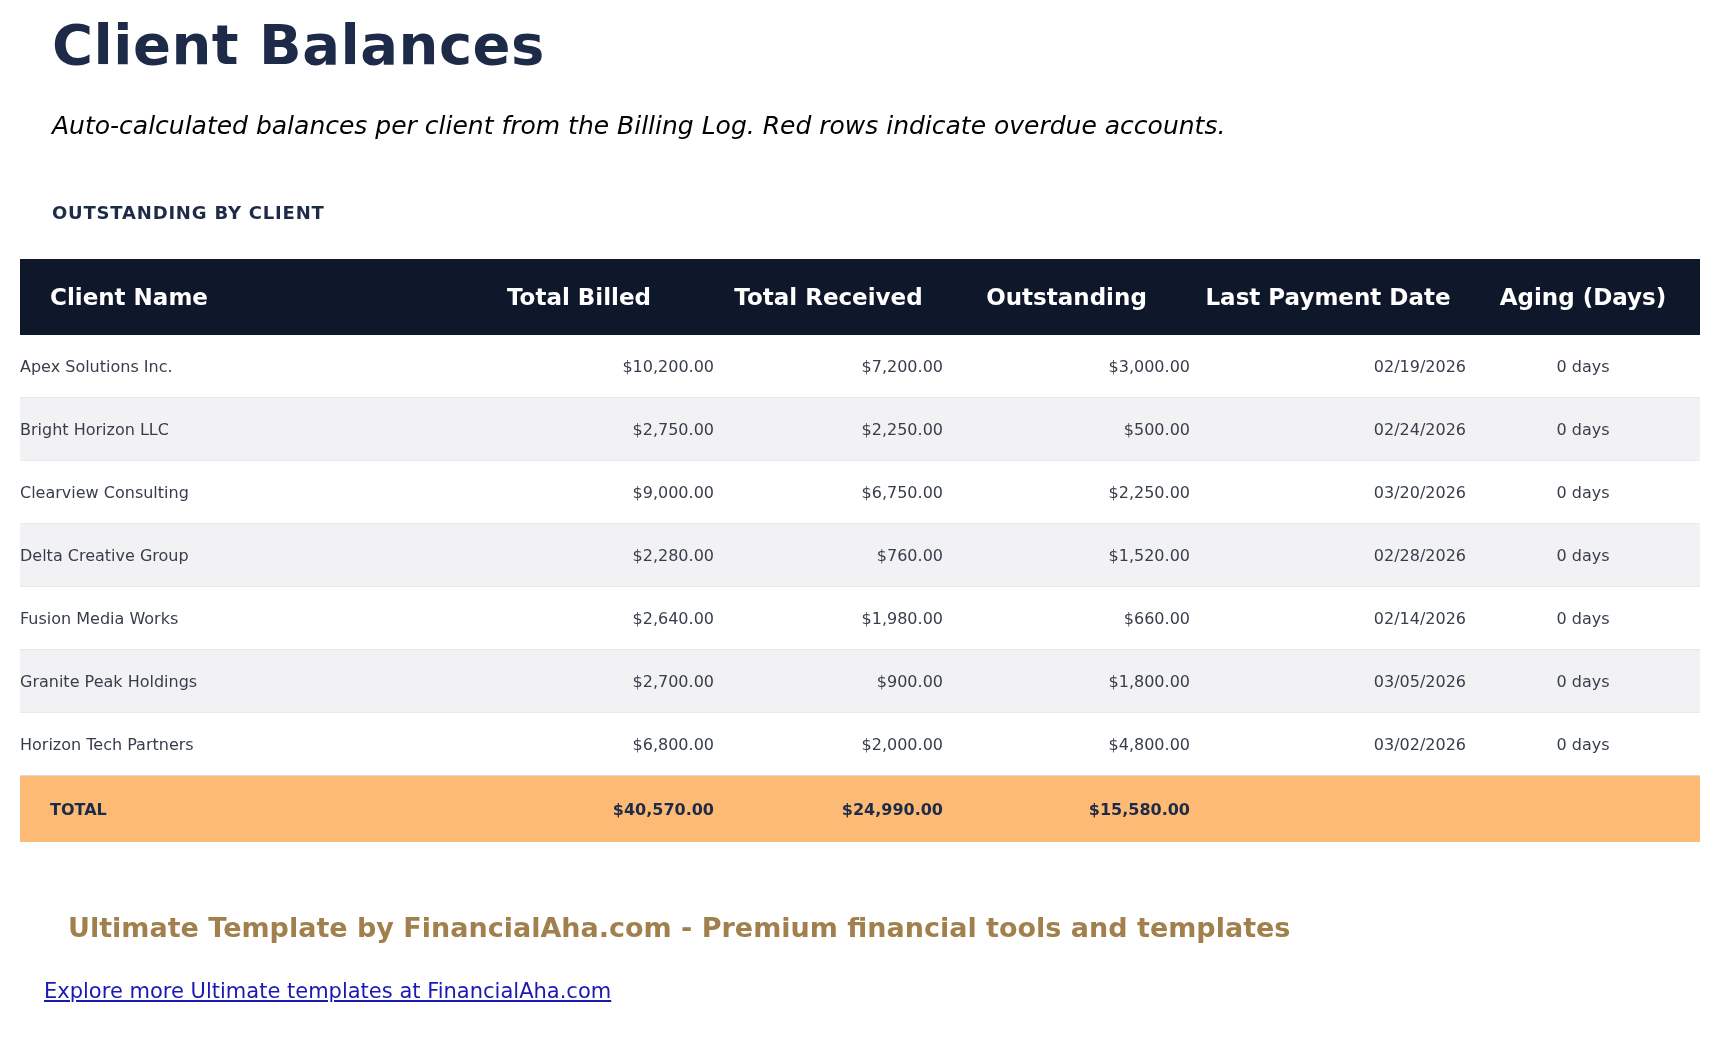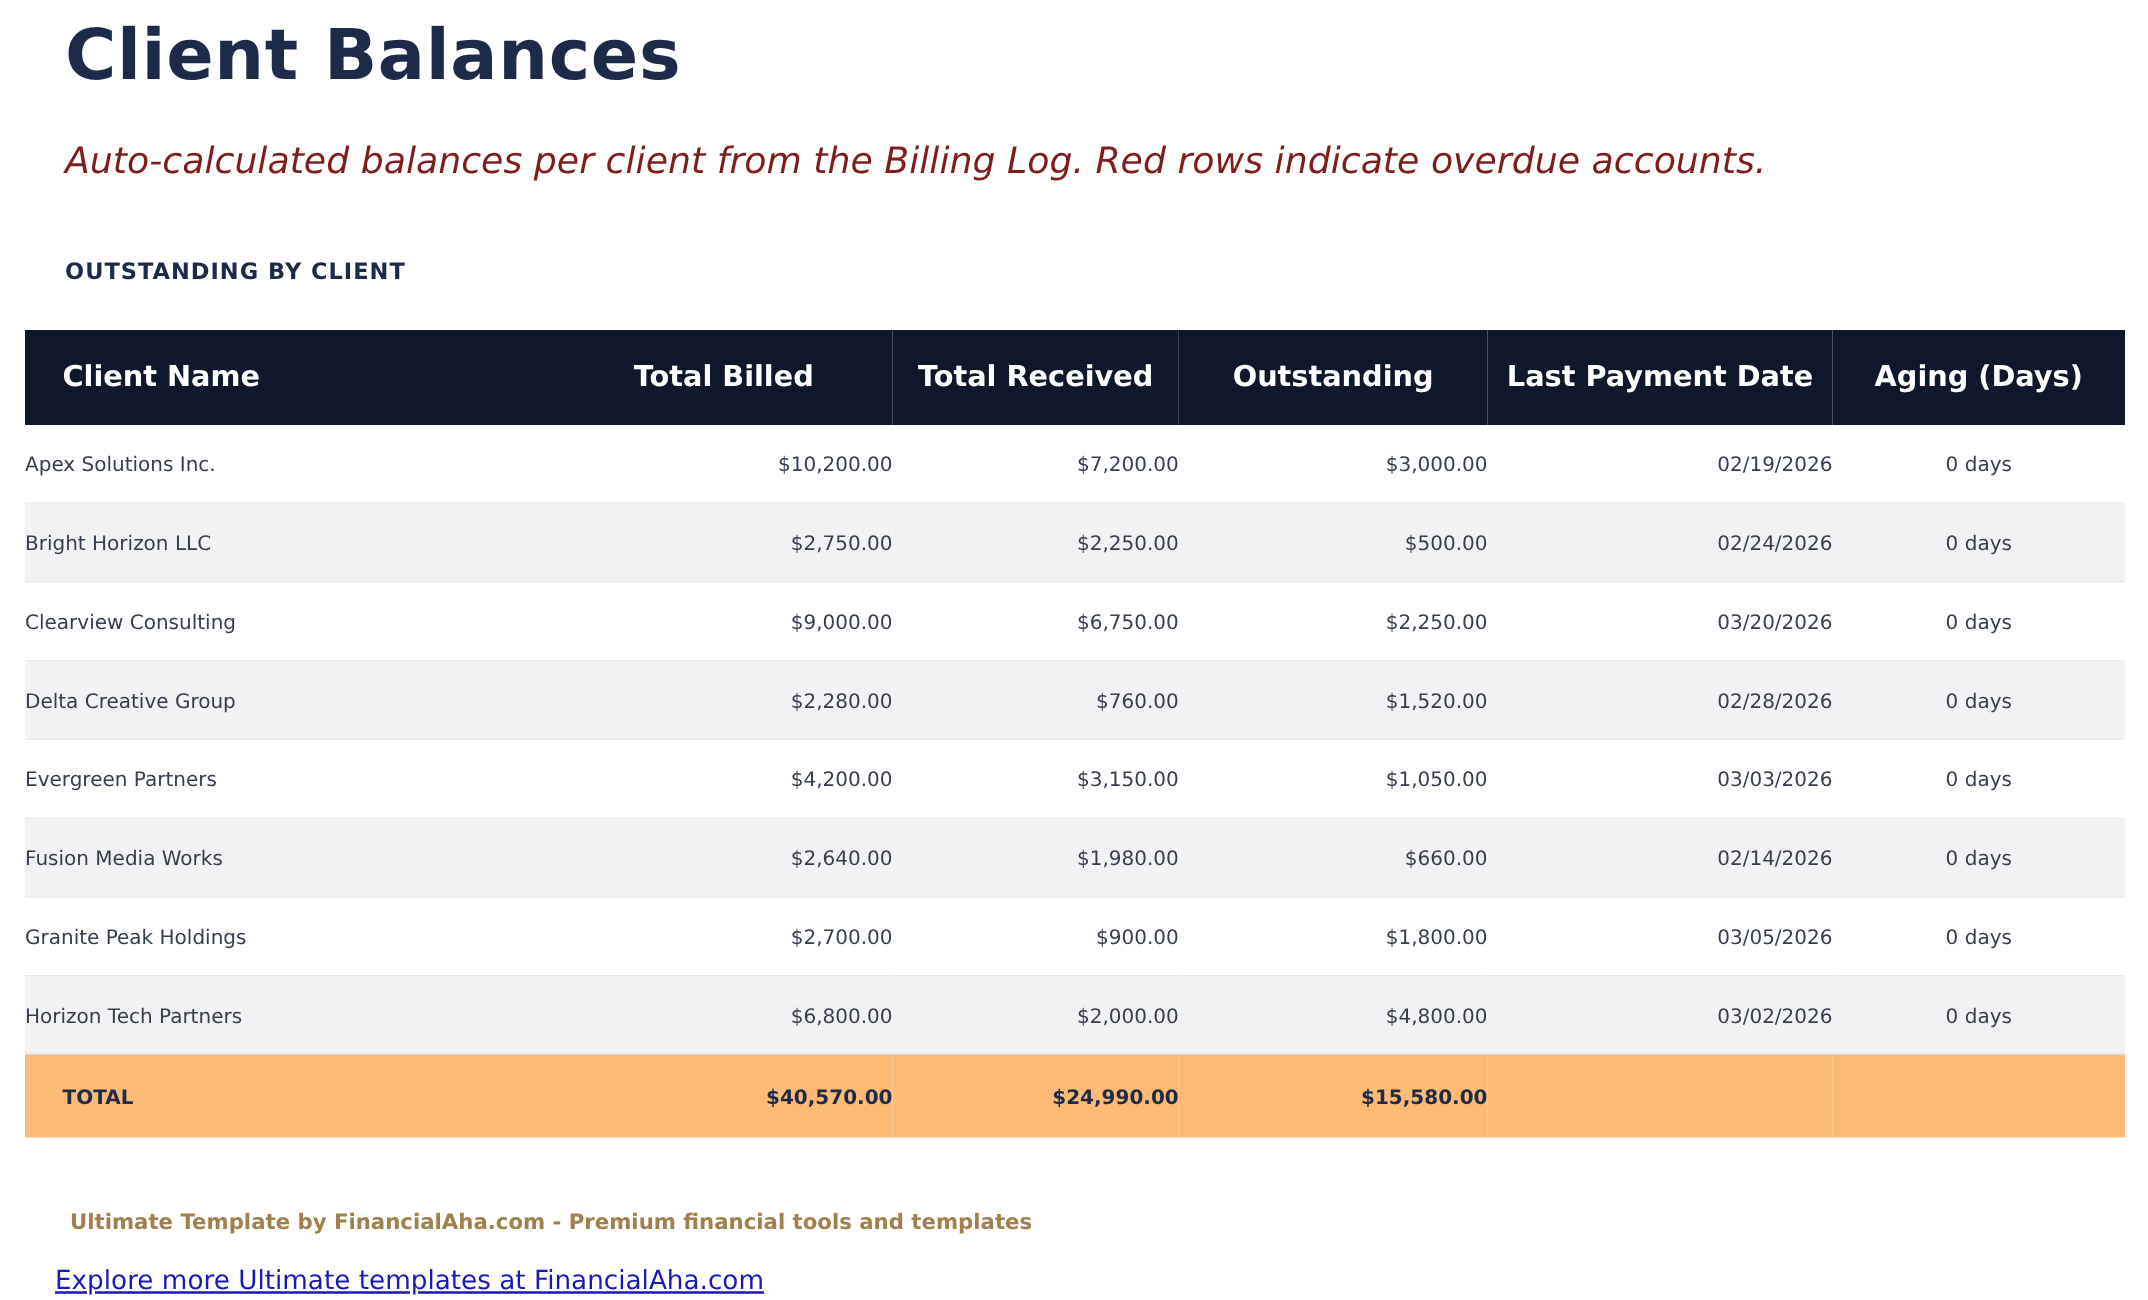--- a/index.html
+++ b/index.html
@@ -19,23 +19,23 @@
     margin: 0;
     padding: 12px 0 0 52px;
     font-size: 56px;
     font-weight: bold;
     color: #1e2b48;
     letter-spacing: 0.5px;
   }
   .subtitle {
     margin: 0;
     padding: 34px 0 0 52px;
-    font-size: 29px;
+    font-size: 25px;
     font-style: italic;
-    color: #7f1d1d;
+    color: #000000;
   }
   .section-heading {
     margin: 0;
     padding: 62px 0 0 52px;
     font-size: 18px;
     font-weight: bold;
     color: #1e2b48;
     letter-spacing: 0.8px;
   }
   table.balances {
@@ -75,23 +75,23 @@
   td.aging { text-align: center; padding-right: 5px; }
   tr.total-row td {
     border-top: 1px solid #d9d9de;
     font-weight: bold;
     color: #1e2b48;
     height: 66px;
     background: #fdba74;
   }
   tr.total-row td.label { padding-left: 30px; text-align: left; }
   .footer-branding {
-    margin: 4px;
+    margin: 16px;
     padding: 54px 0 0 52px;
-    font-size: 17px;
+    font-size: 27px;
     font-weight: bold;
     color: #a1804d;
   }
   .footer-link {
     display: inline-block;
     margin: 20px 0 0 44px;
     font-size: 21px;
     color: #1a1ab3;
     text-decoration: underline;
     cursor: pointer;
@@ -155,28 +155,20 @@
         </tr>
         <tr class="data-row">
           <td class="name">Delta Creative Group</td>
           <td class="num">$2,280.00</td>
           <td class="num">$760.00</td>
           <td class="num">$1,520.00</td>
           <td class="date">02/28/2026</td>
           <td class="aging">0 days</td>
         </tr>
         <tr class="data-row">
-          <td class="name">Evergreen Partners</td>
-          <td class="num">$4,200.00</td>
-          <td class="num">$3,150.00</td>
-          <td class="num">$1,050.00</td>
-          <td class="date">03/03/2026</td>
-          <td class="aging">0 days</td>
-        </tr>
-        <tr class="data-row">
           <td class="name">Fusion Media Works</td>
           <td class="num">$2,640.00</td>
           <td class="num">$1,980.00</td>
           <td class="num">$660.00</td>
           <td class="date">02/14/2026</td>
           <td class="aging">0 days</td>
         </tr>
         <tr class="data-row">
           <td class="name">Granite Peak Holdings</td>
           <td class="num">$2,700.00</td>

